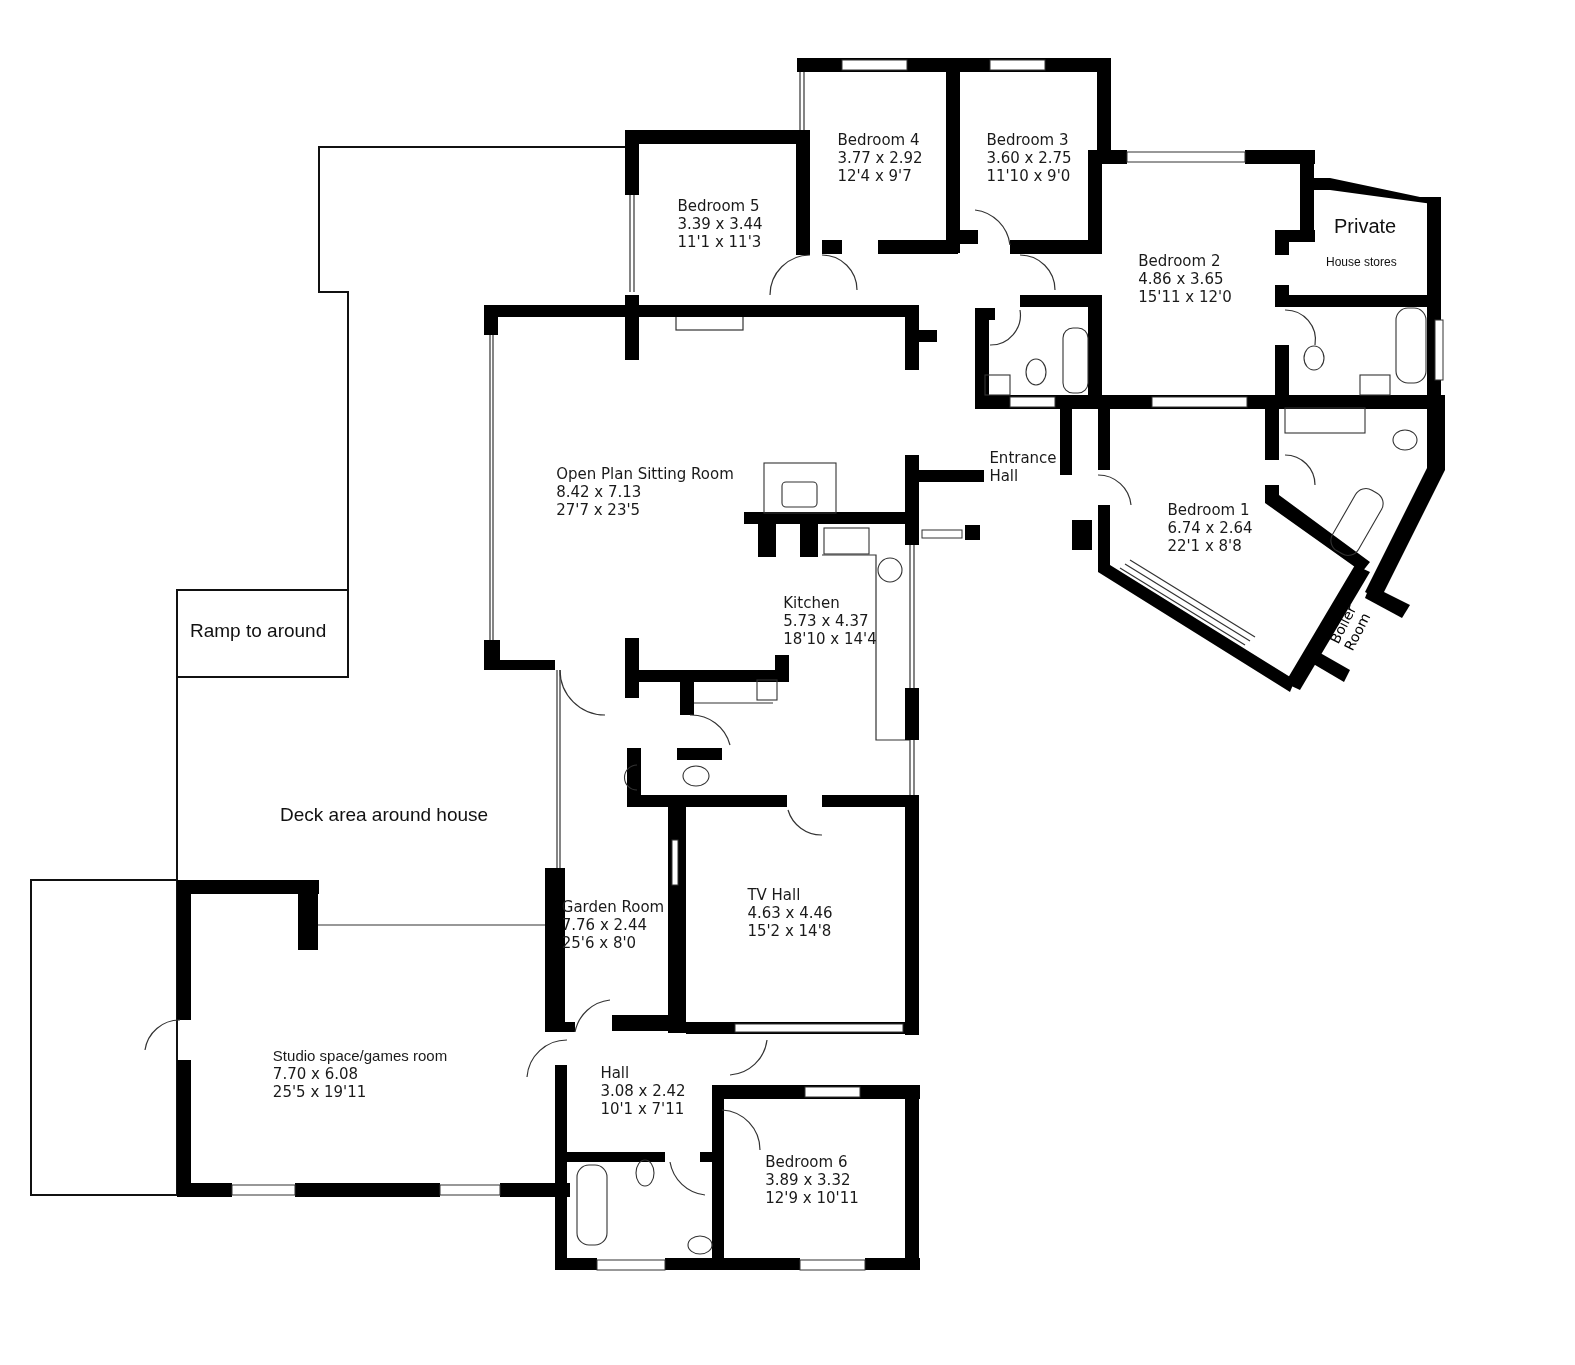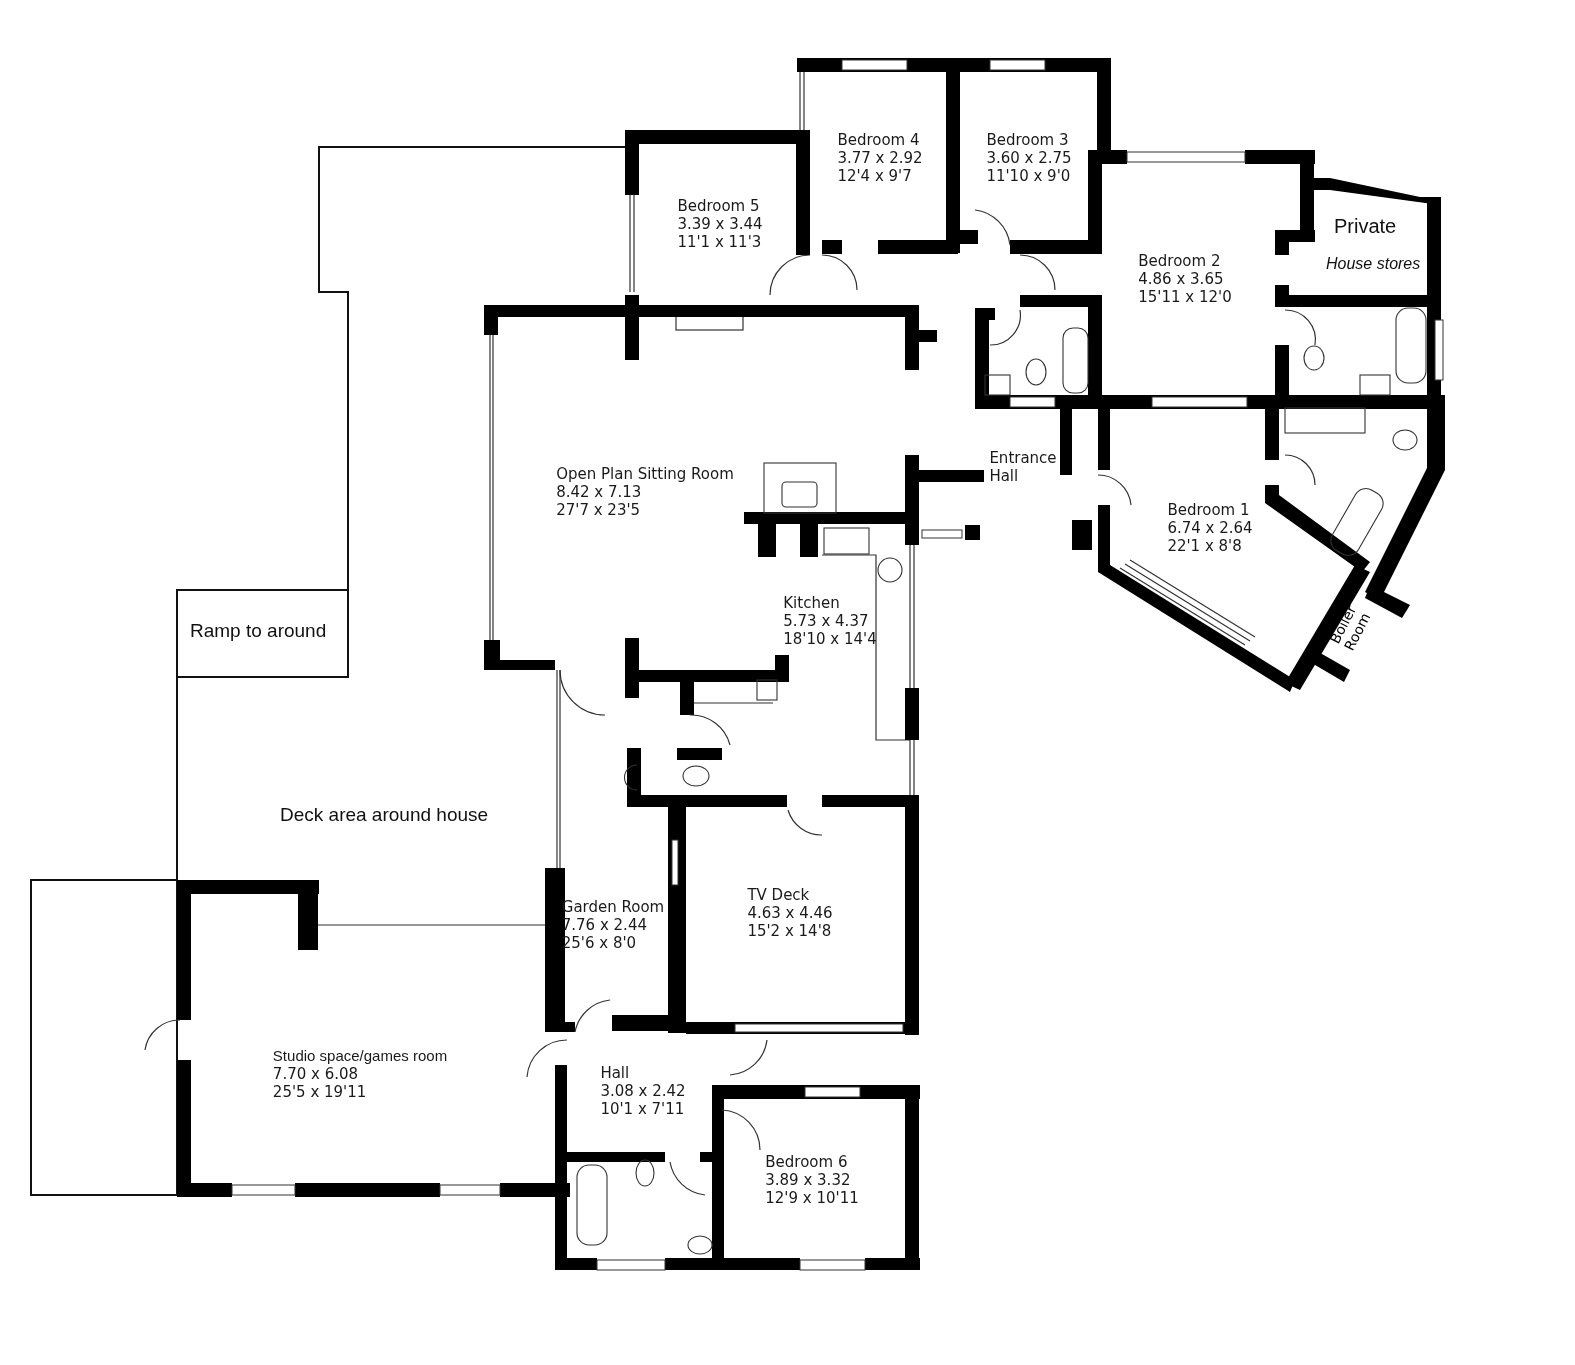--- a/index.html
+++ b/index.html
@@ -250,40 +250,40 @@
   <div class="name">Kitchen</div>
   <div class="dim">5.73 x 4.37</div>
   <div class="dim">18'10 x 14'4</div>
 </div>
 <div class="label" style="left:613px; top:898px;">
   <div class="name">Garden Room</div>
   <div class="dim">7.76 x 2.44</div>
   <div class="dim">25'6 x 8'0</div>
 </div>
 <div class="label" style="left:790px; top:886px;">
-  <div class="name">TV Deck</div>
+  <div class="name">TV Hall</div>
   <div class="dim">4.63 x 4.46</div>
   <div class="dim">15'2 x 14'8</div>
 </div>
 <div class="label" style="left:360px; top:1023px;">
   <div class="name" style="font-family:'Liberation Sans', sans-serif;margin-top:24px;">Studio space/games room</div>
   <div class="dim">7.70 x 6.08</div>
   <div class="dim">25'5 x 19'11</div>
 </div>
 <div class="label" style="left:643px; top:1064px;">
   <div class="name">Hall</div>
   <div class="dim">3.08 x 2.42</div>
   <div class="dim">10'1 x 7'11</div>
 </div>
 <div class="label" style="left:812px; top:1153px;">
   <div class="name">Bedroom 6</div>
   <div class="dim">3.89 x 3.32</div>
   <div class="dim">12'9 x 10'11</div>
 </div>
 
 <div class="sans-label" style="left:1326px; top:215px; font-size:20px;margin-left:8px;">Private</div>
-<div class="sans-label" style="left:1326px; top:255px; font-size:16px;font-style:italic;">House stores</div>
+<div class="sans-label" style="left:1326px; top:255px; font-size:12px;">House stores</div>
 <div class="boiler" style="left:1330px; top:612px;">
   <div>Boiler</div>
   <div>Room</div>
 </div>
 <div class="sans-label" style="left:190px; top:620px; font-size:19px;">Ramp to around</div>
 <div class="sans-label" style="left:280px; top:804px; font-size:19px;">Deck area around house</div>
 
 </body></html>

